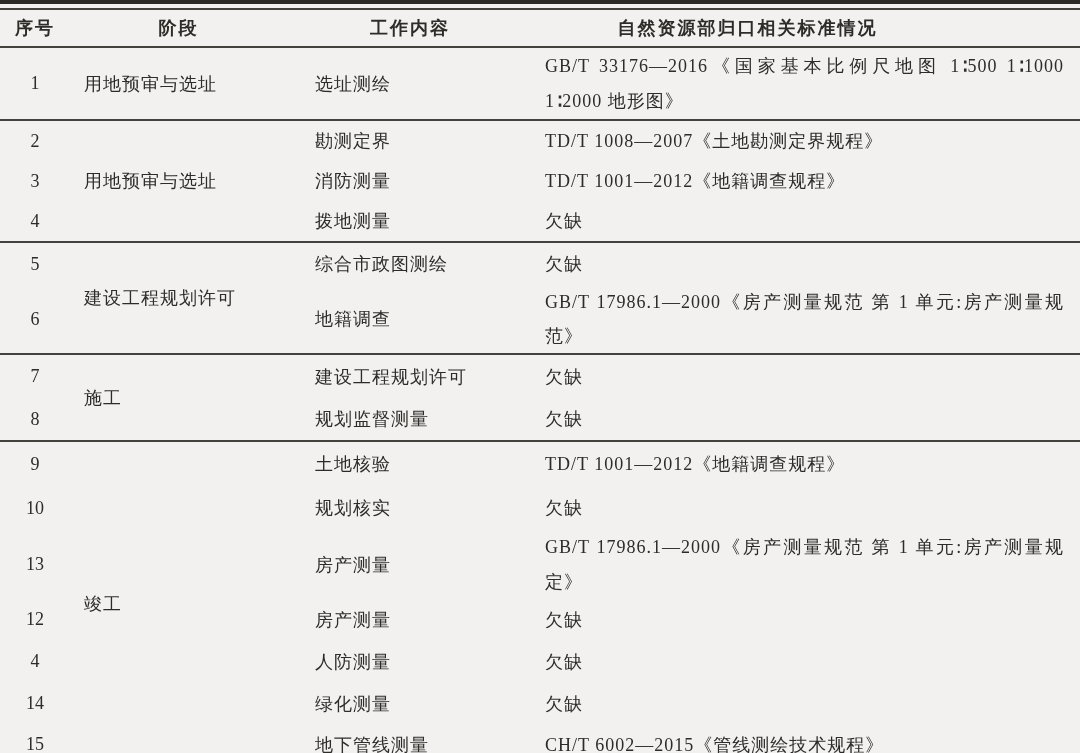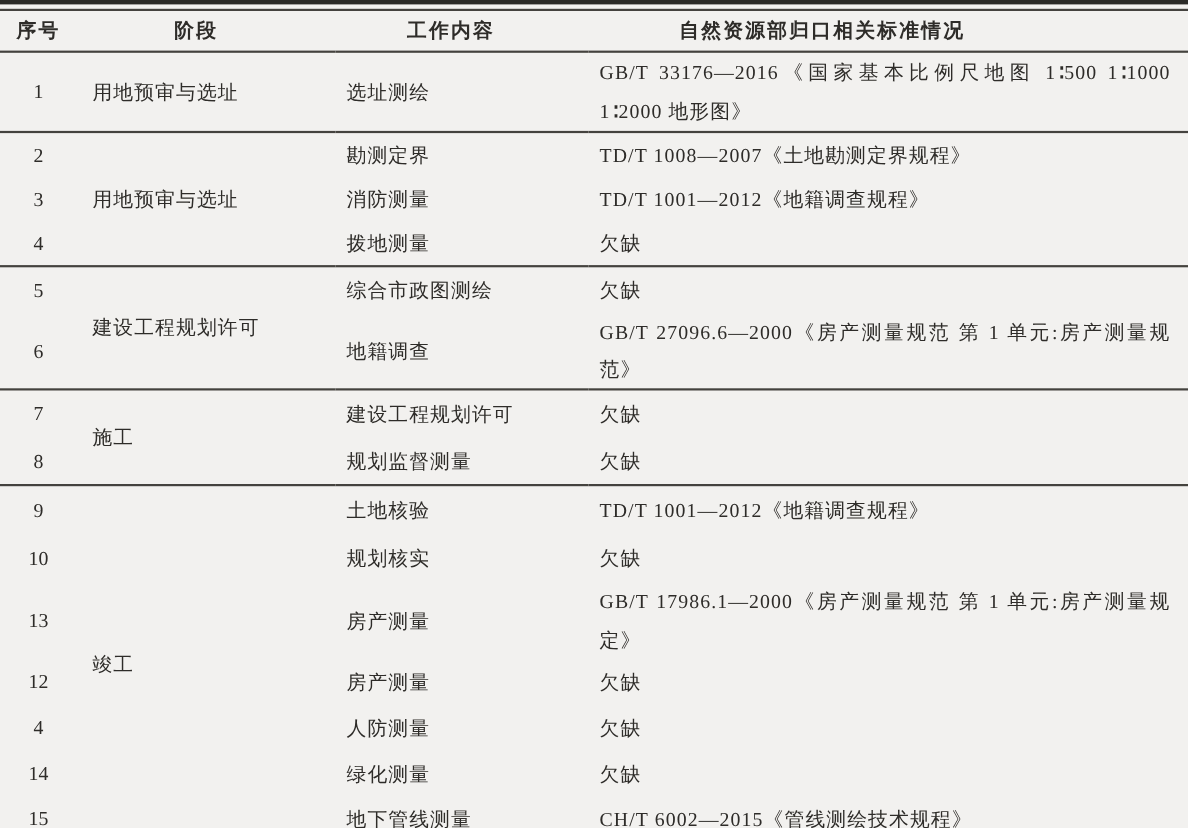--- a/index.html
+++ b/index.html
@@ -114,21 +114,21 @@
 
     <tr class="sec rh42">
       <td class="no">5</td>
       <td class="stage" rowspan="2">建设工程规划许可</td>
       <td class="work">综合市政图测绘</td>
       <td class="std">欠缺</td>
     </tr>
     <tr class="rh62">
       <td class="no">6</td>
       <td class="work">地籍调查</td>
-      <td class="std">GB/T 27096.6—2000《房产测量规范 第 1 单元:房产测量规范》</td>
+      <td class="std">GB/T 17986.1—2000《房产测量规范 第 1 单元:房产测量规范》</td>
     </tr>
 
     <tr class="sec rh43">
       <td class="no">7</td>
       <td class="stage" rowspan="2">施工</td>
       <td class="work">建设工程规划许可</td>
       <td class="std">欠缺</td>
     </tr>
     <tr class="rh42">
       <td class="no">8</td>

